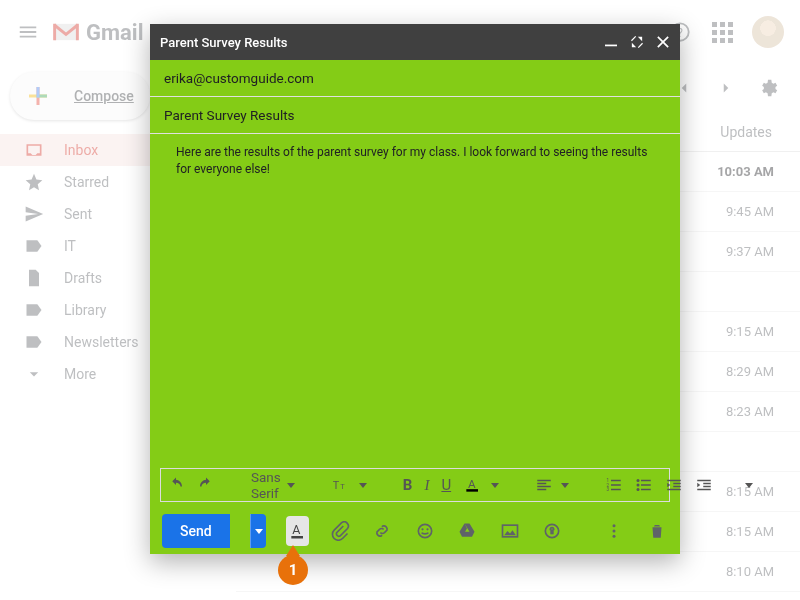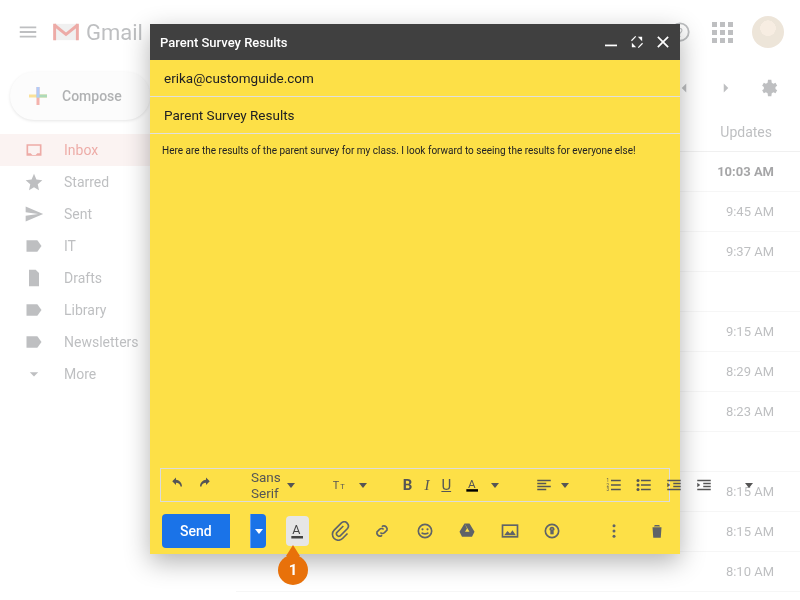--- a/index.html
+++ b/index.html
@@ -7,52 +7,52 @@
 
   
   .bg-dim { filter: grayscale(0) brightness(0.97); }
   .dimmer-overlay { position:absolute; inset:0; background:rgba(255,255,255,0.6); pointer-events:none; z-index:10; }
 
   
   .header { position:absolute; top:0; left:0; right:0; height:64px; display:flex; align-items:center; padding:0 16px; }
   .menu-icon, .help-icon, .apps-icon { width:24px; height:24px; color:#5f6368; display:flex; align-items:center; justify-content:center; }
   .logo { display:flex; align-items:center; margin-left:12px; }
   .logo-box { width:28px; height:22px; }
-  .logo-text { font-size:22px; color:#5f6368; margin-left:6px; font-weight:400; }
+  .logo-text { font-size:22px; color:#5f6368; margin-left:6px; font-weight:700; }
   .header-right { margin-left:auto; display:flex; align-items:center; gap:18px; }
   .avatar { width:32px; height:32px; border-radius:50%; object-fit:cover; background:#d9c3a6; display:inline-block; background-image: radial-gradient(circle at 50% 38%, #f3d9bd 0 30%, transparent 31%), linear-gradient(#d9c3a6,#d9c3a6); }
 
   .apps-grid { display:grid; grid-template-columns:repeat(3,5px); grid-auto-rows:5px; gap:3px; }
   .apps-grid span { background:#5f6368; width:5px; height:5px; display:block; }
 
   
   .leftnav { position:absolute; top:64px; left:0; width:236px; padding-top:8px; }
-  .compose-btn { margin:0 0 14px 10px; width:140px; height:48px; border-radius:24px; border:none; background:#fff; box-shadow:0 1px 3px rgba(0,0,0,0.25); display:flex; align-items:center; gap:12px; padding-left:16px; font-size:14px; color:#3c4043; font-weight:500; }
+  .compose-btn { margin:0 0 14px 10px; width:140px; height:48px; border-radius:24px; border:none; background:#fff; box-shadow:0 1px 3px rgba(0,0,0,0.25); display:flex; align-items:center; gap:24px; padding-left:16px; font-size:14px; color:#3c4043; font-weight:500;text-decoration:underline; }
 
   .nav-item { height:32px; display:flex; align-items:center; padding-left:24px; gap:20px; font-size:14px; color:#5f6368; border-radius:0 16px 16px 0; }
   .nav-item.active { background:#fce8e6; color:#d93025; font-weight:400; }
   .nav-icon { width:20px; height:20px; display:flex; align-items:center; justify-content:center; }
 
   
   .mainpane { position:absolute; top:64px; left:236px; right:0; bottom:0; }
   .toolbar-row { height:48px; display:flex; align-items:center; justify-content:flex-end; padding-right:22px; gap:22px; color:#5f6368; }
   .toolbar-row .ico { width:20px; height:20px; display:flex; align-items:center; justify-content:center; }
   .tabs-row { height:40px; border-bottom:1px solid #e0e0e0; display:flex; align-items:center; justify-content:flex-end; padding-right:28px; font-size:14px; color:#5f6368; }
   .mail-rows { }
   .mail-row { height:40px; border-bottom:1px solid #f0f0f0; display:flex; align-items:center; justify-content:flex-end; padding-right:26px; font-size:13px; color:#5f6368; }
   .mail-row.bold { font-weight:700; color:#202124; }
 
   
-  .compose-dlg { position:absolute; top:24px; left:150px; width:530px; height:530px; background:#fde047; box-shadow:0 8px 24px rgba(0,0,0,0.3); z-index:50; display:flex; flex-direction:column; }
+  .compose-dlg { position:absolute; top:24px; left:150px; width:530px; height:530px; background:#84cc16; box-shadow:0 8px 24px rgba(0,0,0,0.3); z-index:50; display:flex; flex-direction:column; }
   .dlg-title { height:36px; background:#404040; color:#fff; font-size:13px; font-weight:500; display:flex; align-items:center; padding:0 10px; }
   .dlg-title-right { margin-left:auto; display:flex; gap:12px; }
   .dlg-ctrl { width:14px; height:14px; color:#fff; display:flex; align-items:center; justify-content:center; }
 
   .dlg-field { padding:10px 14px; font-size:13.5px; color:#202124; border-bottom:1px solid #e0e0e0; }
-  .dlg-body { flex:1; padding:10px 12px; font-size:10px; color:#202124; line-height:1.45; }
+  .dlg-body { flex:1; padding:10px 26px; font-size:12px; color:#202124; line-height:1.45; }
 
   .fmt-bar { margin:0 10px 6px 10px; height:34px; border:1px solid #dcdcdc; display:flex; align-items:center; padding:0 6px; gap:12px; color:#555; }
   .fmt-bar .fb { width:26px; height:26px; display:flex; align-items:center; justify-content:center; border-radius:3px; }
   .fmt-bar .divider { width:1px; height:20px; background:#dcdcdc; margin:0 4px; }
   .fmt-bar .font-lbl { font-size:13.5px; padding:0 4px; display:flex; align-items:center; gap:6px; }
   .caret-d { width:0; height:0; border-left:4px solid transparent; border-right:4px solid transparent; border-top:5px solid #555; display:inline-block; }
 
   .send-row { height:46px; display:flex; align-items:center; padding:0 12px; gap:20px; }
   .send-btn { background:#1a73e8; color:#fff; border:none; height:34px; display:flex; align-items:center; font-size:14px; font-weight:500; border-radius:4px 0 0 4px; padding:0 18px; }
   .send-more { background:#1a73e8; color:#fff; height:34px; width:22px; display:flex; align-items:center; justify-content:center; border-radius:0 4px 4px 0; border:none; border-left:1px solid rgba(255,255,255,0.3); }

